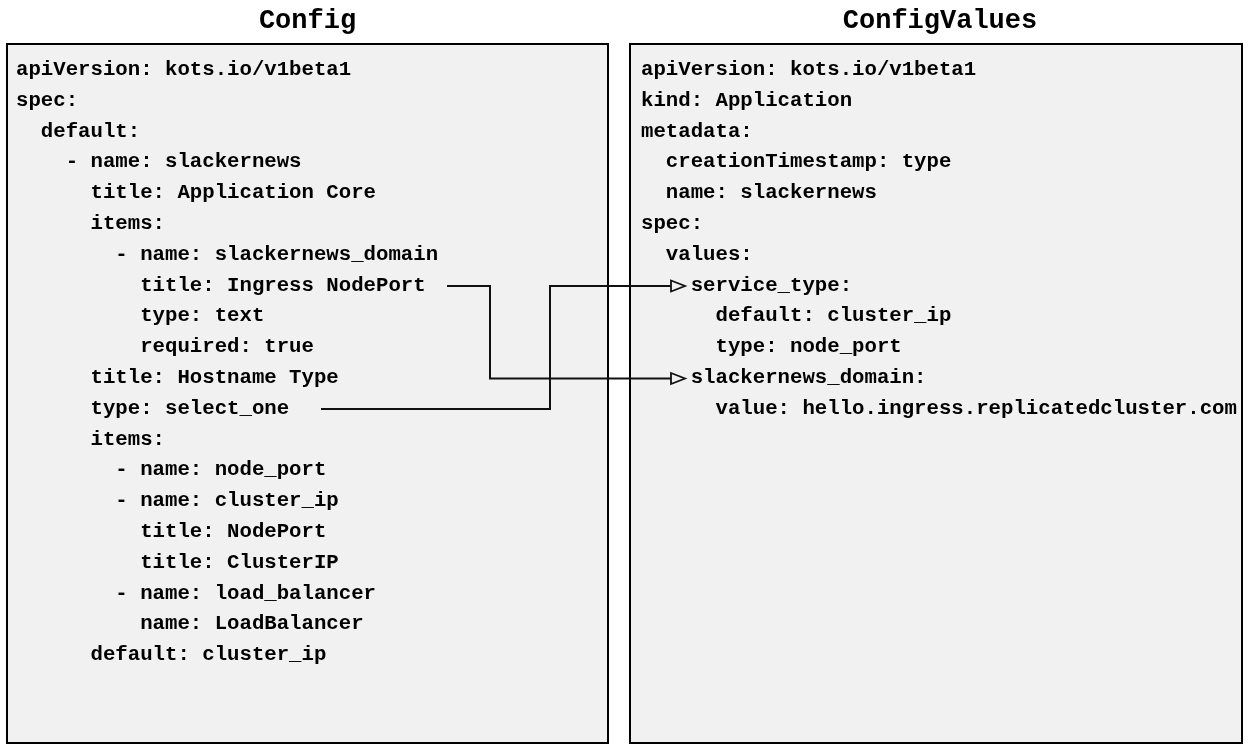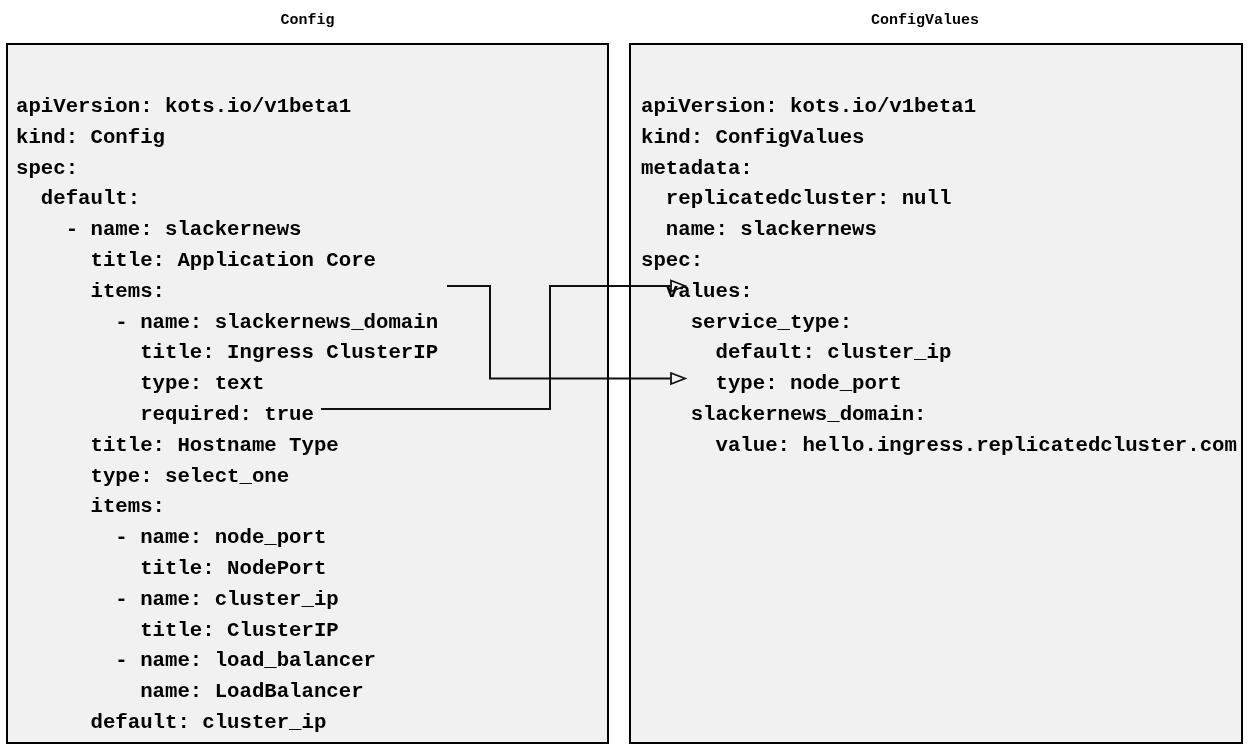--- a/index.html
+++ b/index.html
@@ -15,44 +15,43 @@
     font-family: "Liberation Mono", "DejaVu Sans Mono", monospace;
     font-weight: 700;
     color: #000000;
     overflow: hidden;
   }
   .panel-title {
     position: absolute;
     top: 9px;
     height: 24px;
     line-height: 24px;
-    font-size: 15px;
+    font-size: 27px;
     text-align: center;
     letter-spacing: 0;
     white-space: pre;
   }
   .title-config  { left: 6px;   width: 603px; }
-  .title-values  { left: 618px; width: 614px; }
+  .title-values  { left: 633px; width: 614px; }
   .panel {
     position: absolute;
     top: 43px;
     height: 701px;
     box-sizing: border-box;
     background: #f1f1f1;
     border: 2px solid #000000;
     z-index: 1;
   }
   .panel-config { left: 6px;   width: 603px; }
   .panel-values { left: 629px; width: 614px; }
   .code {
     position: absolute;
     left: 0; top: 0; right: 0; bottom: 0;
     padding: 10px 0 0 8px;
     overflow: hidden;
-    margin-top: 37px;
   }
   .panel-values .code { padding-left: 10px; }
   .code-line {
     font-size: 20.7px;
     line-height: 30.8px;
     white-space: pre;
   }
   svg.overlay {
     position: absolute;
     left: 0; top: 0;
@@ -76,49 +75,48 @@
 
 <div class="canvas">
 
   <div class="panel-title title-config">Config</div>
 
   <div class="panel-title title-values">ConfigValues</div>
 
   <div class="panel panel-config">
     <div class="code">
       <div class="code-line">apiVersion: kots.io/v1beta1</div>
-      <div class="code-line">kind: Config</div>
       <div class="code-line">spec:</div>
       <div class="code-line">  default:</div>
       <div class="code-line">    - name: slackernews</div>
       <div class="code-line">      title: Application Core</div>
       <div class="code-line">      items:</div>
       <div class="code-line">        - name: slackernews_domain</div>
-      <div class="code-line">          title: Ingress ClusterIP</div>
+      <div class="code-line">          title: Ingress NodePort</div>
       <div class="code-line">          type: text</div>
       <div class="code-line">          required: true</div>
       <div class="code-line">      title: Hostname Type</div>
       <div class="code-line">      type: select_one</div>
       <div class="code-line">      items:</div>
       <div class="code-line">        - name: node_port</div>
+      <div class="code-line">        - name: cluster_ip</div>
       <div class="code-line">          title: NodePort</div>
-      <div class="code-line">        - name: cluster_ip</div>
       <div class="code-line">          title: ClusterIP</div>
       <div class="code-line">        - name: load_balancer</div>
       <div class="code-line">          name: LoadBalancer</div>
       <div class="code-line">      default: cluster_ip</div>
     </div>
   </div>
 
   <div class="panel panel-values">
     <div class="code">
       <div class="code-line">apiVersion: kots.io/v1beta1</div>
-      <div class="code-line">kind: ConfigValues</div>
+      <div class="code-line">kind: Application</div>
       <div class="code-line">metadata:</div>
-      <div class="code-line">  replicatedcluster: null</div>
+      <div class="code-line">  creationTimestamp: type</div>
       <div class="code-line">  name: slackernews</div>
       <div class="code-line">spec:</div>
       <div class="code-line">  values:</div>
       <div class="code-line">    service_type:</div>
       <div class="code-line">      default: cluster_ip</div>
       <div class="code-line">      type: node_port</div>
       <div class="code-line">    slackernews_domain:</div>
       <div class="code-line">      value: hello.ingress.replicatedcluster.com</div>
     </div>
   </div>

